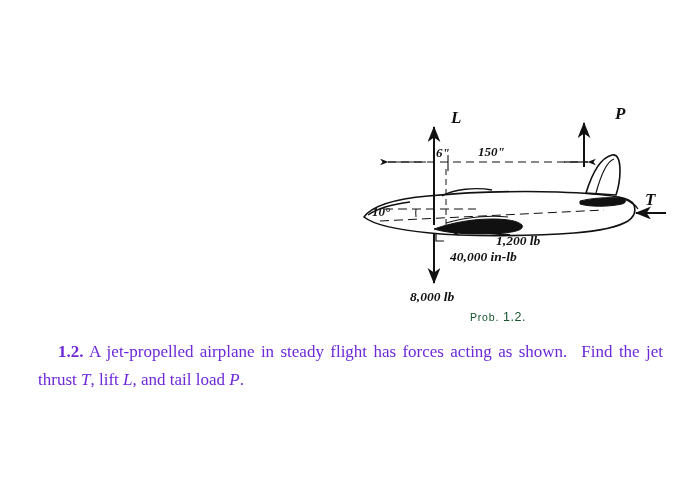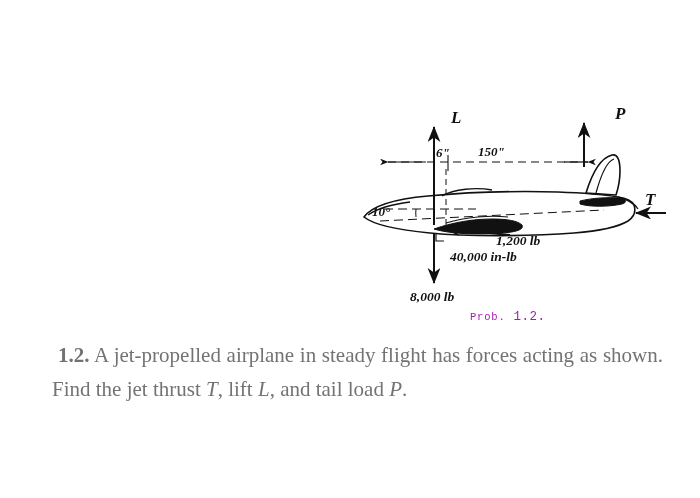--- a/index.html
+++ b/index.html
@@ -30,40 +30,40 @@
     height: 215px;
   }
   .figure svg {
     display: block;
   }
 
   .fig-caption {
     position: absolute;
     left: 470px;
     top: 310px;
-    font-family: Liberation Mono, monospace;
+    font-family: Liberation Sans, sans-serif;
     font-size: 12.5px;
     letter-spacing: 0.5px;
-    color: #a21caf;
+    color: #14532d;
   }
   .fig-caption .sc {
     font-size: 10.5px;
     letter-spacing: 0.8px;
   }
 
   
   .problem {
     position: absolute;
     left: 38px;
     top: 338px;
     width: 625px;
     font-family: "Liberation Serif", serif;
-    font-size: 21px;
+    font-size: 17px;
     line-height: 1.62;
-    color: #737373;
+    color: #6d28d9;
     text-align: justify;
   }
   .problem .num {
     font-weight: bold;
   }
   .problem .ital {
     font-style: italic;
   }
   .indent {
     display: inline-block;

